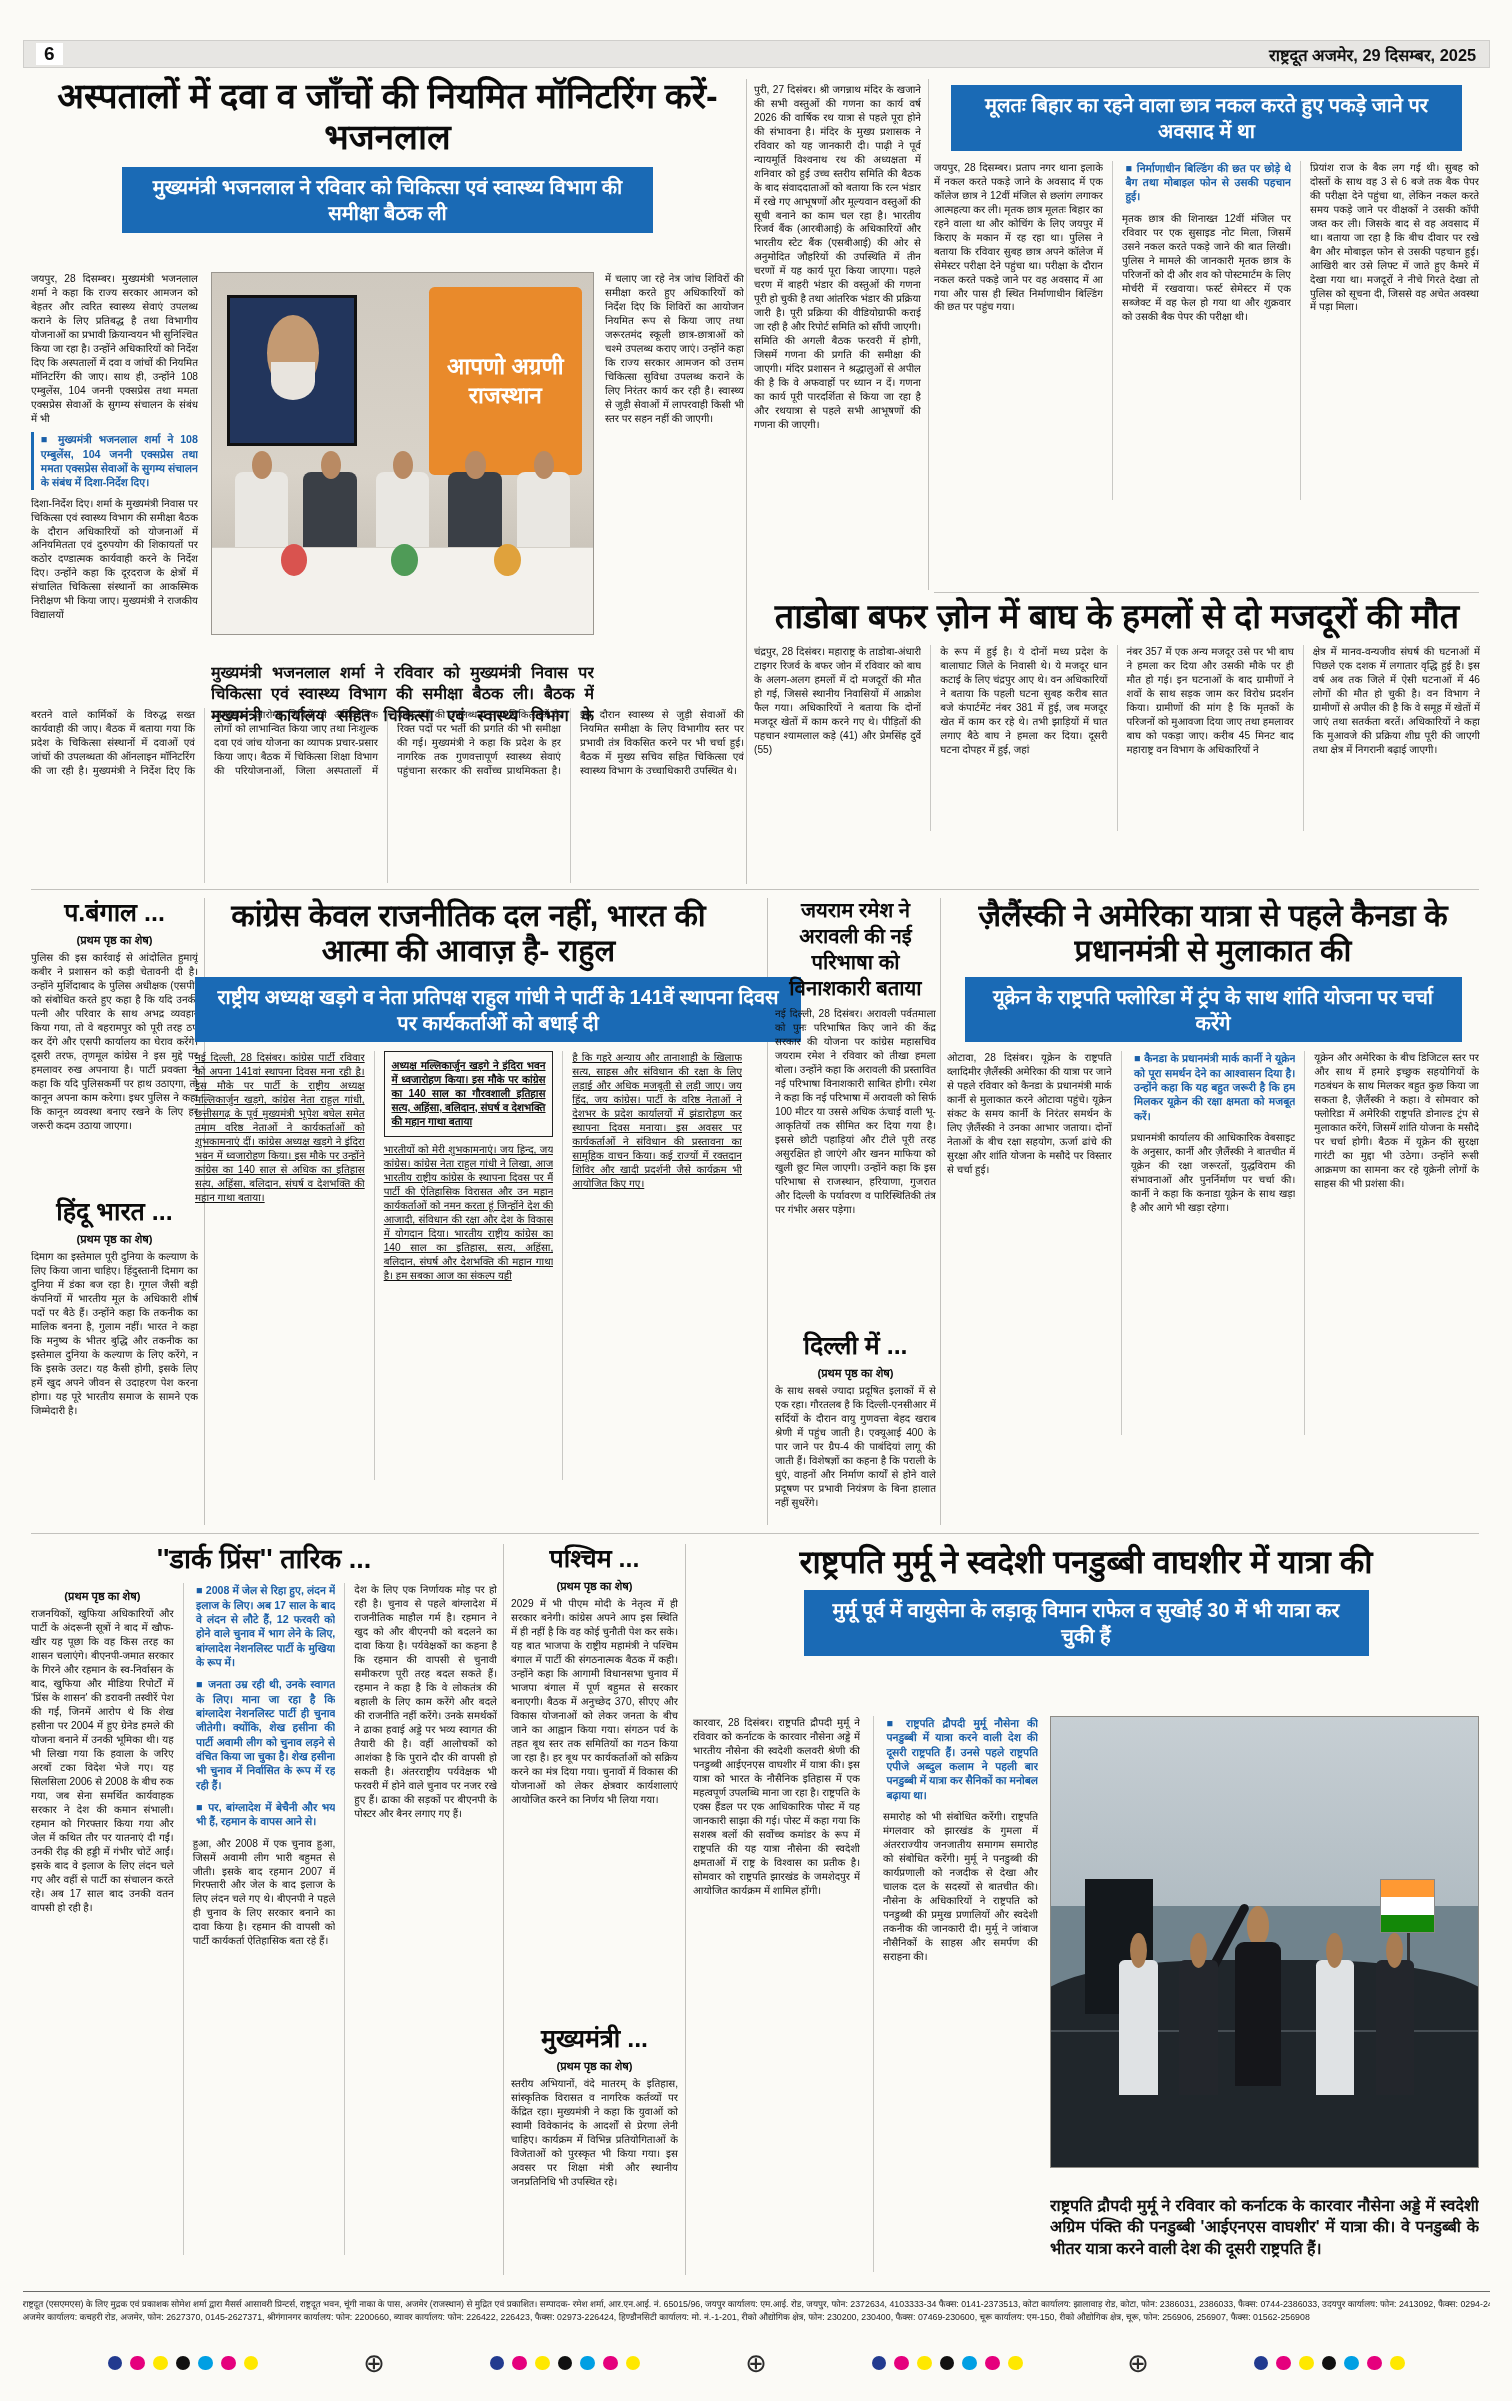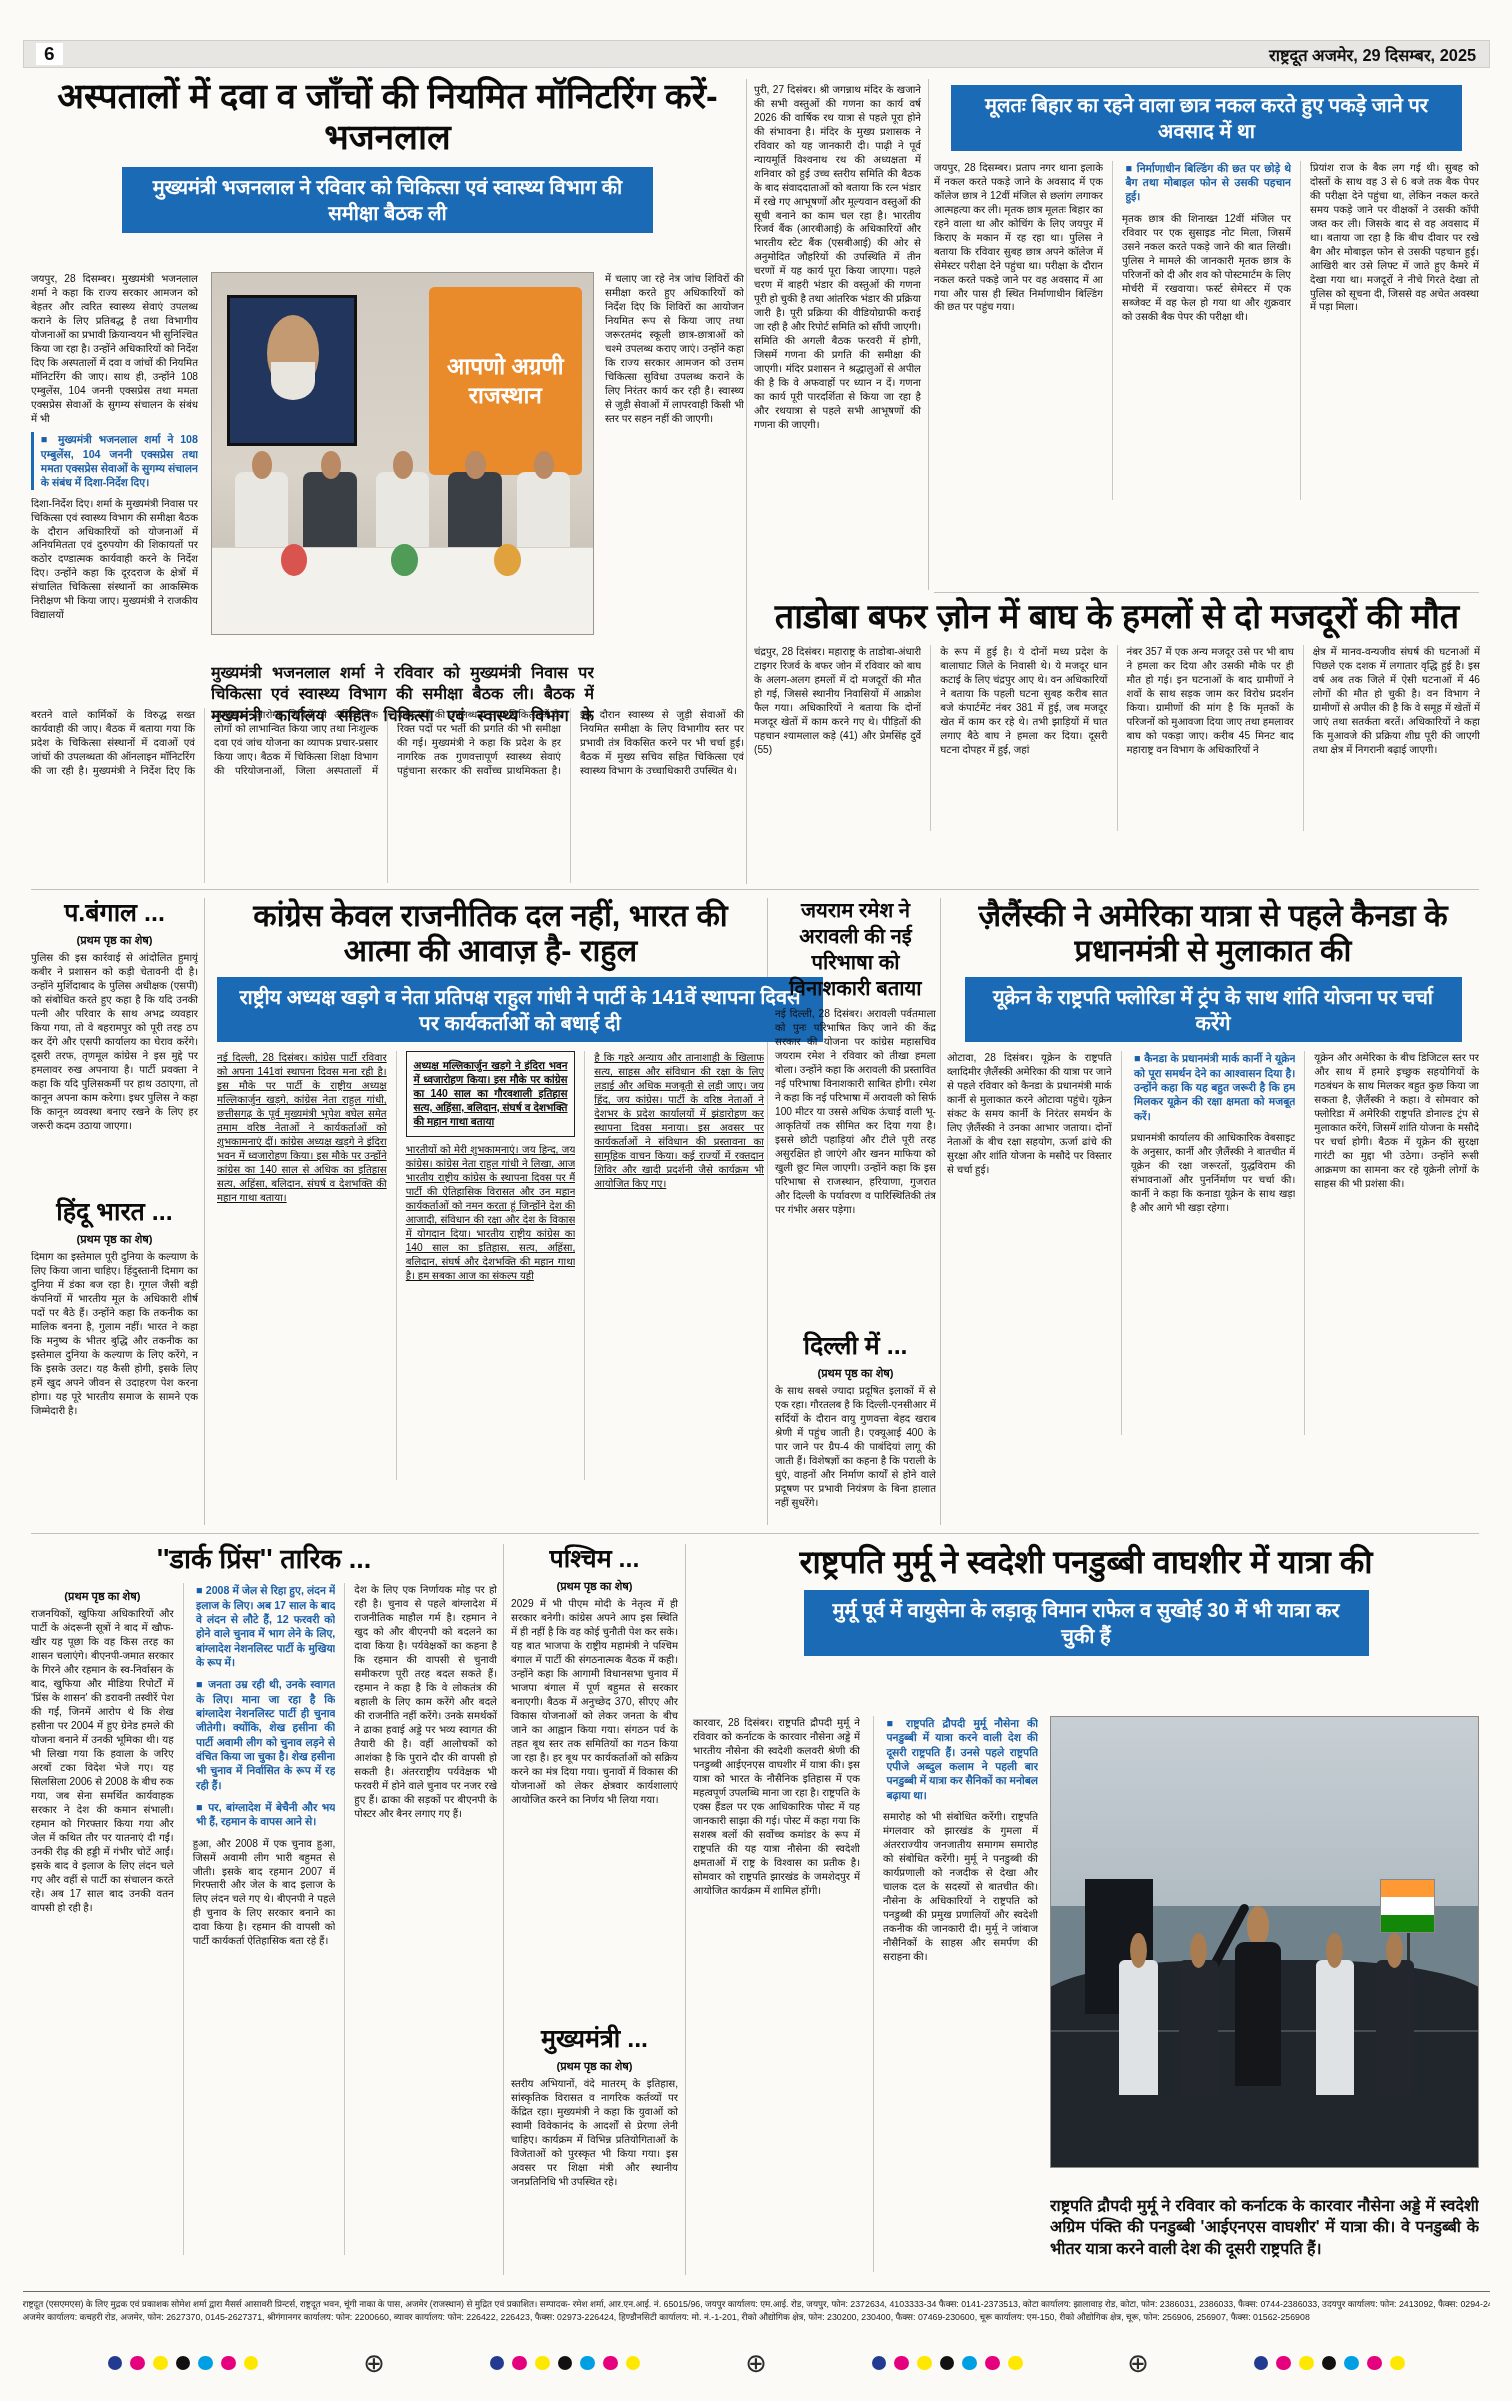--- a/index.html
+++ b/index.html
@@ -199,21 +199,21 @@
     <div class="ovh" style="height:237px;">
       <p class="bt">पुलिस की इस कार्रवाई से आंदोलित हुमायूं कबीर ने प्रशासन को कड़ी चेतावनी दी है। उन्होंने मुर्शिदाबाद के पुलिस अधीक्षक (एसपी) को संबोधित करते हुए कहा है कि यदि उनकी पत्नी और परिवार के साथ अभद्र व्यवहार किया गया, तो वे बहरामपुर को पूरी तरह ठप कर देंगे और एसपी कार्यालय का घेराव करेंगे। दूसरी तरफ, तृणमूल कांग्रेस ने इस मुद्दे पर हमलावर रुख अपनाया है। पार्टी प्रवक्ता ने कहा कि यदि पुलिसकर्मी पर हाथ उठाएगा, तो कानून अपना काम करेगा। इधर पुलिस ने कहा कि कानून व्यवस्था बनाए रखने के लिए हर जरूरी कदम उठाया जाएगा।</p>
     </div>
     <h2 class="hl h44" style="margin-top:9px;">हिंदू भारत ...</h2>
     <p class="cont">(प्रथम पृष्ठ का शेष)</p>
     <div class="ovh" style="height:243px;">
       <p class="bt">दिमाग का इस्तेमाल पूरी दुनिया के कल्याण के लिए किया जाना चाहिए। हिंदुस्तानी दिमाग का दुनिया में डंका बज रहा है। गूगल जैसी बड़ी कंपनियों में भारतीय मूल के अधिकारी शीर्ष पदों पर बैठे हैं। उन्होंने कहा कि तकनीक का मालिक बनना है, गुलाम नहीं। भारत ने कहा कि मनुष्य के भीतर बुद्धि और तकनीक का इस्तेमाल दुनिया के कल्याण के लिए करेंगे, न कि इसके उलट। यह कैसी होगी, इसके लिए हमें खुद अपने जीवन से उदाहरण पेश करना होगा। यह पूरे भारतीय समाज के सामने एक जिम्मेदारी है।</p>
     </div>
   </section>
 
-  <section class="blk" style="left:217px;top:898px;width:547px;height:627px;">
+  <section class="blk" style="left:195px;top:898px;width:547px;height:627px;">
     <h1 class="hl h54">कांग्रेस केवल राजनीतिक दल नहीं, भारत की आत्मा की आवाज़ है- राहुल</h1>
     <div class="bluebar" style="width:606px;margin:8px auto 0;">राष्ट्रीय अध्यक्ष खड़गे व नेता प्रतिपक्ष राहुल गांधी ने पार्टी के 141वें स्थापना दिवस पर कार्यकर्ताओं को बधाई दी</div>
     <div class="row" style="margin-top:9px;height:429px;text-decoration:underline;">
       <div class="fcol">
         <p class="bt">नई दिल्ली, 28 दिसंबर। कांग्रेस पार्टी रविवार को अपना 141वां स्थापना दिवस मना रही है। इस मौके पर पार्टी के राष्ट्रीय अध्यक्ष मल्लिकार्जुन खड़गे, कांग्रेस नेता राहुल गांधी, छत्तीसगढ़ के पूर्व मुख्यमंत्री भूपेश बघेल समेत तमाम वरिष्ठ नेताओं ने कार्यकर्ताओं को शुभकामनाएं दीं। कांग्रेस अध्यक्ष खड़गे ने इंदिरा भवन में ध्वजारोहण किया। इस मौके पर उन्होंने कांग्रेस का 140 साल से अधिक का इतिहास सत्य, अहिंसा, बलिदान, संघर्ष व देशभक्ति की महान गाथा बताया।</p>
       </div>
       <div class="fcol">
         <div class="boxed">अध्यक्ष मल्लिकार्जुन खड़गे ने इंदिरा भवन में ध्वजारोहण किया। इस मौके पर कांग्रेस का 140 साल का गौरवशाली इतिहास सत्य, अहिंसा, बलिदान, संघर्ष व देशभक्ति की महान गाथा बताया</div>
         <p class="bt">भारतीयों को मेरी शुभकामनाएं। जय हिन्द, जय कांग्रेस। कांग्रेस नेता राहुल गांधी ने लिखा, आज भारतीय राष्ट्रीय कांग्रेस के स्थापना दिवस पर मैं पार्टी की ऐतिहासिक विरासत और उन महान कार्यकर्ताओं को नमन करता हूं जिन्होंने देश की आजादी, संविधान की रक्षा और देश के विकास में योगदान दिया। भारतीय राष्ट्रीय कांग्रेस का 140 साल का इतिहास, सत्य, अहिंसा, बलिदान, संघर्ष और देशभक्ति की महान गाथा है। हम सबका आज का संकल्प यही</p>
       </div>

